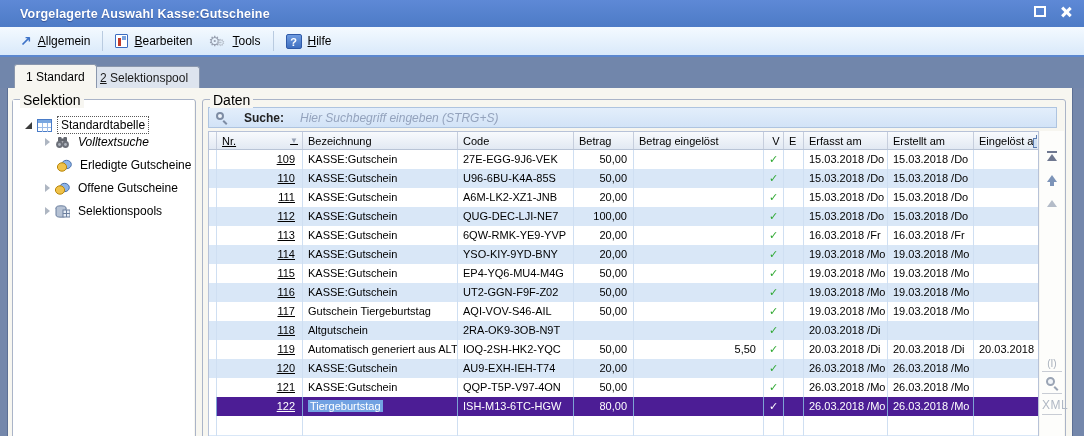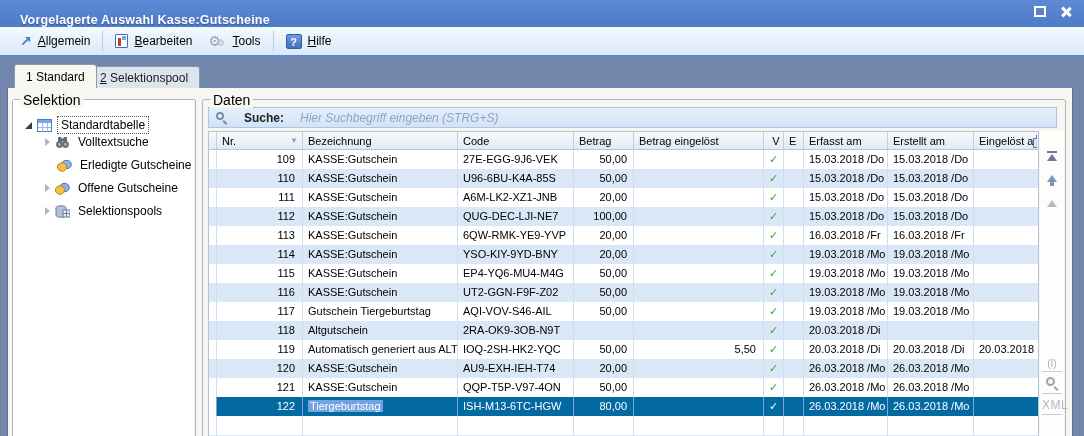--- a/index.html
+++ b/index.html
@@ -2,21 +2,21 @@
 <html><head>
 <meta charset="utf-8">
 <style>
   * { box-sizing: border-box; margin: 0; padding: 0; }
   html,body { width:1084px; height:436px; overflow:hidden; }
   body { font-family:"Liberation Sans","DejaVu Sans",sans-serif; font-size:12px; color:#000; }
   .window { position:relative; width:1084px; height:436px; background:#f7f6f0; overflow:hidden; }
 
   
   .titlebar { position:absolute; left:0; top:0; width:1084px; height:27px;
-    background:linear-gradient(#5e89d6,#4d7bc6); display:flex; align-items:flex-end; }
+    background:linear-gradient(#5e89d6,#4d7bc6); display:flex; align-items:center; }
   .title-text { color:#fff; font-weight:bold; font-size:12.5px; padding-left:20px;
     text-shadow:0 1px 1px rgba(0,0,60,.35); letter-spacing:.2px; }
   .win-buttons { position:absolute; right:10px; top:5px; display:flex; gap:10px; }
   .win-btn { width:16px; height:15px; position:relative; cursor:default; }
   .restore-glyph { position:absolute; left:2px; top:1px; width:12px; height:11px;
     border:2px solid #fff; }
   .close-glyph { position:absolute; left:2px; top:1px; width:12px; height:12px; }
   .close-glyph::before,.close-glyph::after { content:""; position:absolute; left:5px; top:0;
     width:2.5px; height:12px; background:#fff; }
   .close-glyph::before { transform:rotate(45deg); }
@@ -80,25 +80,25 @@
 
   
   .grid { position:absolute; left:208px; top:131px; width:831px; height:305px;
     border:1px solid #b7c2d8; border-bottom:none; background:#fff; overflow:hidden; }
   .grid-header { display:flex; height:18px; background:linear-gradient(#f8fafd,#e2e9f3);
     border-bottom:1px solid #b9c4d6; }
   .hcell { border-right:1px solid #c6cedd; font-size:11px; padding-top:2px; overflow:hidden;
     white-space:nowrap; display:flex; align-items:center; padding-top:0; }
   .grid-row { display:flex; height:19px; background:#fff; }
   .grid-row.stripe { background:#d9e7f7; }
-  .grid-row.selected { background:#0369a1; color:#fff; }
+  .grid-row.selected { background:#4c1d95; color:#fff; }
   .grid-row.selected .cell { border-right-color:#7ea3d4; }
   .cell { border-right:1px solid #cfdff2; font-size:11px; line-height:18px; overflow:hidden; white-space:nowrap; }
   .c-ind { width:8px; }
-  .c-nr { width:86px; text-align:right; padding-right:7px; justify-content:flex-end; }
+  .c-nr { width:86px; text-align:right; padding-right:7px; justify-content:flex-end;text-decoration:underline; }
   .hcell.c-nr { display:flex; justify-content:space-between; padding-left:5px; padding-right:4px; text-align:left; }
   .c-bez { width:155px; padding-left:5px; }
   .c-code { width:116px; padding-left:5px; }
   .c-betrag { width:60px; text-align:right; padding-right:6px; }
   .hcell.c-betrag { text-align:left; padding-left:5px; padding-right:0; }
   .c-be { width:130px; text-align:right; padding-right:7px; }
   .hcell.c-be { text-align:left; padding-left:5px; padding-right:0; }
   .c-v { width:20px; text-align:center; padding:0; justify-content:center; }
   .hcell.c-v { padding-left:5px; }
   .c-e { width:20px; text-align:center; padding:0; }
@@ -201,21 +201,21 @@
       <svg class="ticon" width="15" height="13">
         <rect x="0.5" y="0.5" width="14" height="12" fill="#fff" stroke="#4a7cc8"></rect>
         <rect x="1" y="1" width="13" height="3" fill="#7aa7e0"></rect>
         <line x1="5.5" y1="4" x2="5.5" y2="13" stroke="#9cbce8"></line>
         <line x1="10.5" y1="4" x2="10.5" y2="13" stroke="#9cbce8"></line>
         <line x1="1" y1="8.5" x2="14" y2="8.5" stroke="#9cbce8"></line>
       </svg>
       <span class="tree-label focused">Standardtabelle</span>
     </div>
 
-    <div class="tree-item" style="left:32px; top:33px;">
+    <div class="tree-item" style="left:32px; top:33px;font-style:italic;">
       <span class="tw-arrow-col"></span>
       <svg class="ticon" width="15" height="13">
         <rect x="3" y="1" width="3.6" height="5" rx="1" fill="#63676f"></rect>
         <rect x="8.4" y="1" width="3.6" height="5" rx="1" fill="#63676f"></rect>
         <rect x="5.5" y="2.5" width="4" height="3" fill="#63676f"></rect>
         <circle cx="4.5" cy="8.5" r="3.4" fill="#6b6f78"></circle>
         <circle cx="10.5" cy="8.5" r="3.4" fill="#6b6f78"></circle>
         <circle cx="4.5" cy="8.5" r="1.4" fill="#aeb4bd"></circle>
         <circle cx="10.5" cy="8.5" r="1.4" fill="#aeb4bd"></circle>
       </svg>

